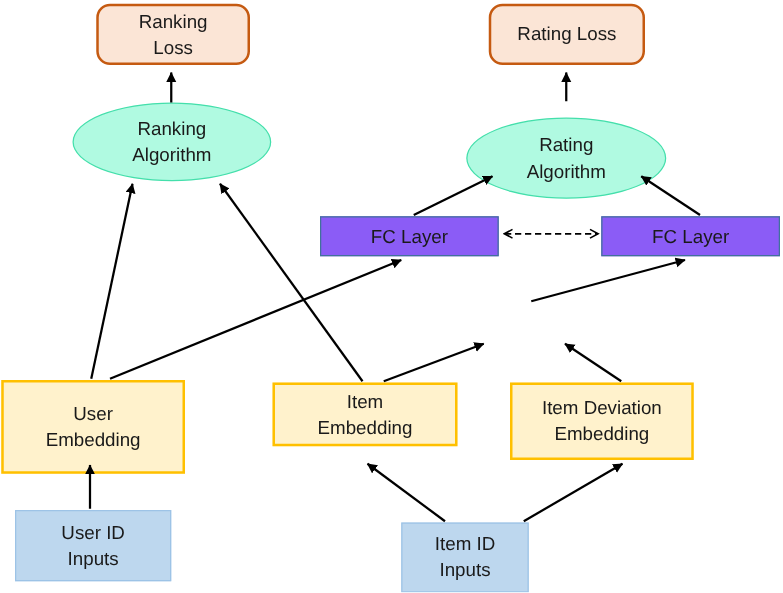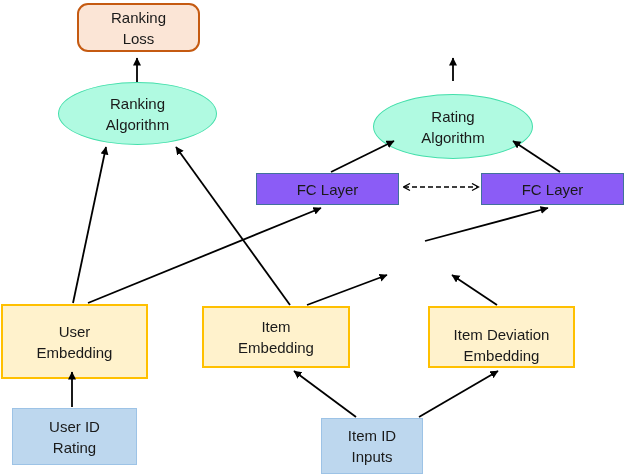--- a/index.html
+++ b/index.html
@@ -52,22 +52,22 @@
   }
   #node-fc-layer-left  { left: 256px; top: 173px; width: 143px; height: 32px; }
   #node-fc-layer-right { left: 481px; top: 173px; width: 143px; height: 32px; }
   #node-sum            { left: 352px; top: 242px; width: 154px; height: 30px; }
   
   .embedding {
     background: #FFF2CC;
     border: 2px solid #FFC000;
   }
   #node-user-embedding           { left: 1px;   top: 304px; width: 147px; height: 75px; }
-  #node-item-embedding           { left: 202px; top: 306px; width: 148px; height: 62px; }
-  #node-item-deviation-embedding { left: 428px; top: 306px; width: 147px; height: 62px; align-items: flex-end; }
+  #node-item-embedding           { left: 218px; top: 306px; width: 148px; height: 51px; }
+  #node-item-deviation-embedding { left: 408px; top: 306px; width: 147px; height: 62px; }
   
   .inputbox {
     background: #BDD7EE;
     border: 1px solid #9DC3E6;
   }
   #node-user-id-inputs { left: 12px;  top: 408px; width: 125px; height: 57px; }
   #node-item-id-inputs { left: 321px; top: 418px; width: 102px; height: 56px; }
 
   svg.edges {
     position: absolute;
@@ -88,20 +88,23 @@
 </style>
 </head>
 <body>
 
 <div class="canvas">
 
   <div class="node loss" id="node-ranking-loss">
     <span class="node-label">Ranking
 Loss</span>
   </div>
+  <div class="node loss" id="node-rating-loss">
+    <span class="node-label">Rating Loss</span>
+  </div>
 
   <div class="node algorithm" id="node-ranking-algorithm">
     <span class="node-label">Ranking
 Algorithm</span>
   </div>
   <div class="node algorithm" id="node-rating-algorithm">
     <span class="node-label">Rating
 Algorithm</span>
   </div>
 
@@ -120,21 +123,21 @@
     <span class="node-label">Item
 Embedding</span>
   </div>
   <div class="node embedding" id="node-item-deviation-embedding">
     <span class="node-label">Item Deviation
 Embedding</span>
   </div>
 
   <div class="node inputbox" id="node-user-id-inputs">
     <span class="node-label">User ID
-Rating</span>
+Inputs</span>
   </div>
   <div class="node inputbox" id="node-item-id-inputs">
     <span class="node-label">Item ID
 Inputs</span>
   </div>
 
   <svg class="edges" viewBox="0 0 626 474">
     <defs>
       <marker id="arrowFilled" markerWidth="10" markerHeight="9" refX="7.5" refY="4" orient="auto" markerUnits="userSpaceOnUse">
         <path d="M0,0 L8,4 L0,8 Z" fill="#000000"></path>

